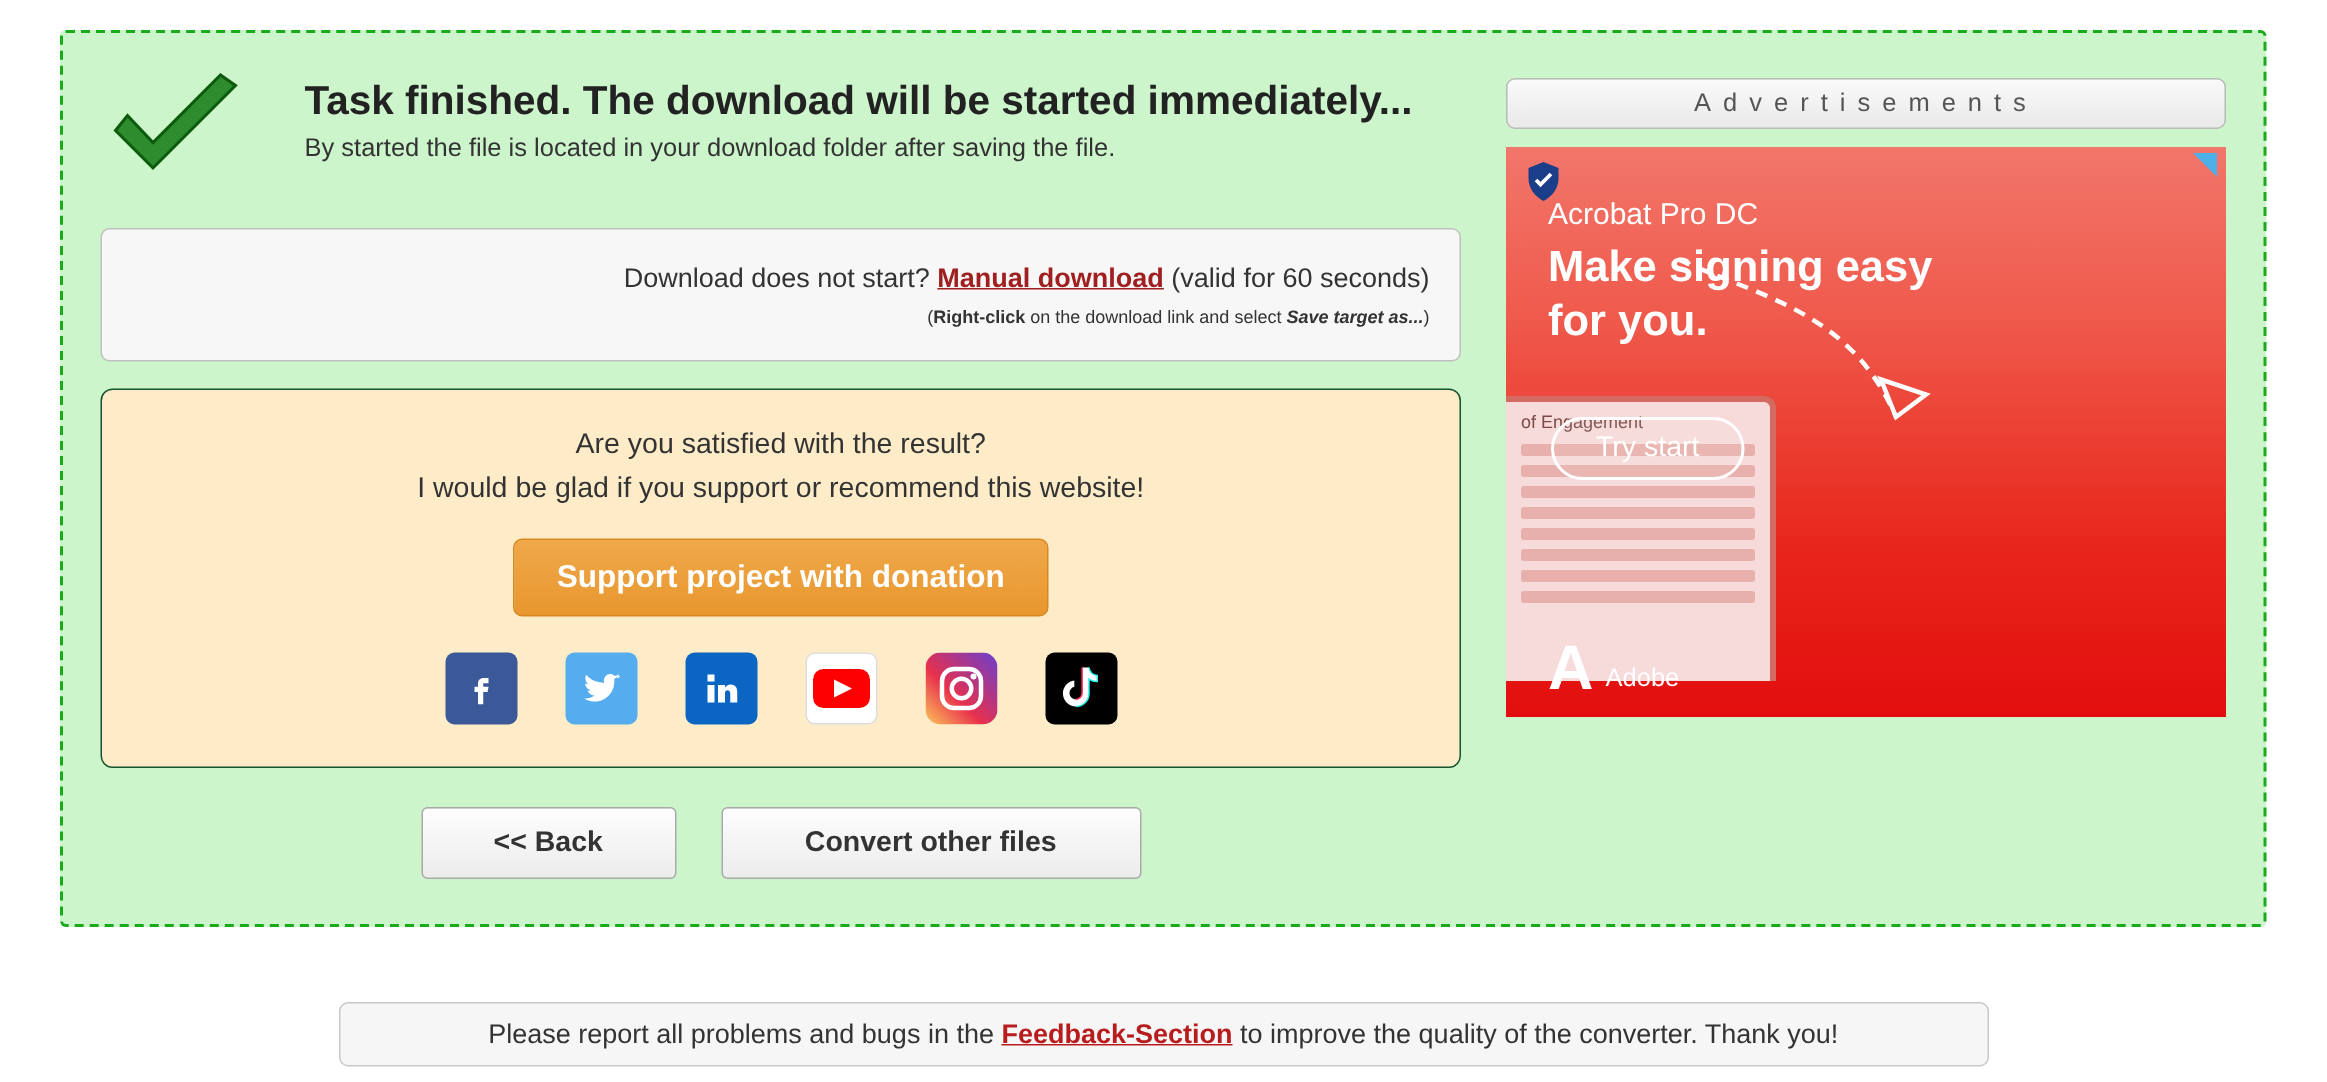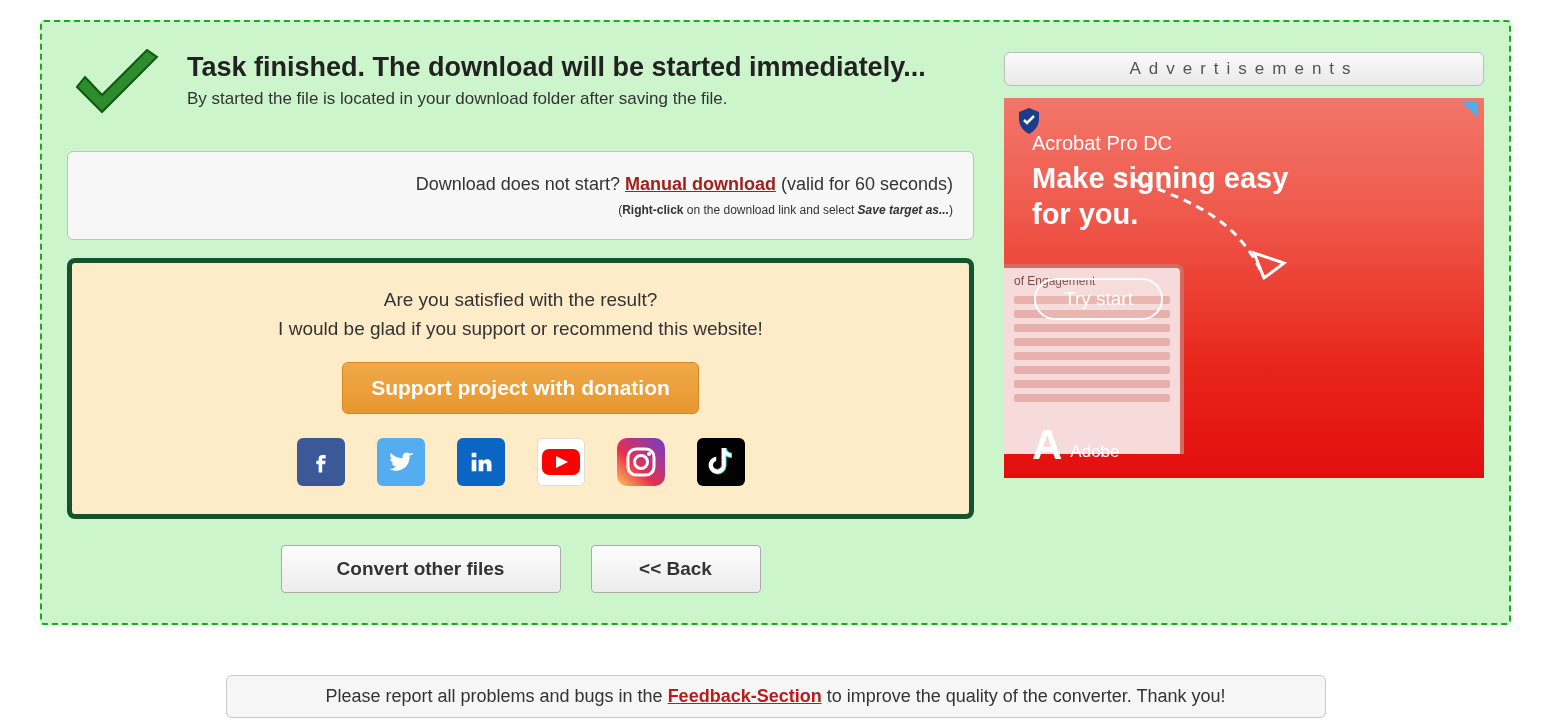--- a/index.html
+++ b/index.html
@@ -13,21 +13,21 @@
     background: #cdf5cc;
     border-radius: 4px;
     padding: 30px 25px;
     display: flex;
     gap: 30px;
     align-items: flex-start;
   }
   .left-col { flex: 1; }
   .right-col { width: 480px; flex-shrink: 0; }
 
-  .header-row { display: flex; align-items: flex-start; gap: 20px; margin-bottom: 20px; }
+  .header-row { display: flex; align-items: flex-start; gap: 36px; margin-bottom: 20px; }
   .check { flex-shrink: 0; margin-top: -5px; }
   .title { font-size: 27px; font-weight: bold; color: #222; margin-bottom: 6px; }
   .subtitle { font-size: 17px; color: #333; }
 
   .gray-box {
     background: #f7f7f7;
     border: 1px solid #c0c0c0;
     border-radius: 6px;
     padding: 22px 20px;
     text-align: right;
@@ -35,21 +35,21 @@
     color: #333;
     margin-bottom: 18px;
   }
   .gray-box .line2 { font-size: 12px; margin-top: 8px; }
   .manual-link { color: #a02020; font-weight: bold; text-decoration: underline; }
   .bold { font-weight: bold; }
   .italic { font-style: italic; }
 
   .orange-box {
     background: #feecc9;
-    border: 5px solid #14532d;
+    border: 1px solid #14532d;
     border-radius: 8px;
     padding: 22px 6px 28px;
     text-align: center;
     margin-bottom: 26px;
   }
   .orange-box .msg { font-size: 19px; color: #333; line-height: 1.55; margin-bottom: 18px; }
   .donate-btn {
     display: inline-block;
     background: linear-gradient(#f0a84a, #e8972e);
     color: #fff;
@@ -199,22 +199,22 @@
           <svg width="30" height="34" viewBox="0 0 30 34">
               <path d="M20 3c.5 3 2.7 5 5.5 5.3v4c-2 .1-3.9-.5-5.5-1.6v9.6c0 5-4 8.7-8.7 8.7S2.6 25 2.6 20.3c0-4.4 3.3-8 7.6-8.6v4.2c-1.8.5-3.2 2.1-3.2 4.1 0 2.3 1.9 4.2 4.2 4.2s4.2-1.9 4.2-4.2V3H20z" fill="#fff"></path>
               <path d="M20 3c.5 3 2.7 5 5.5 5.3v4c-2 .1-3.9-.5-5.5-1.6v9.6c0 5-4 8.7-8.7 8.7" fill="none" stroke="#2af0ea" stroke-width="1"></path>
               <path d="M15.4 3v17c0 2.3-1.9 4.2-4.2 4.2" fill="none" stroke="#fe2c55" stroke-width="1"></path>
             </svg>
         </div>
       </div>
     </div>
 
     <div class="nav-row">
+      <button class="nav-btn">&lt;&lt; Back</button>
       <button class="nav-btn wide">Convert other files</button>
-      <button class="nav-btn">&lt;&lt; Back</button>
     </div>
 
   </div>
 
   <div class="right-col">
     <div class="ads-header">Advertisements</div>
     <div class="ad-box">
       <div class="ad-shield">
         <svg width="22" height="26" viewBox="0 0 22 26">
             <path d="M11 0l10 4v7c0 7-4.5 12-10 15C5.5 23 1 18 1 11V4z" fill="#1b3e8a"></path>

